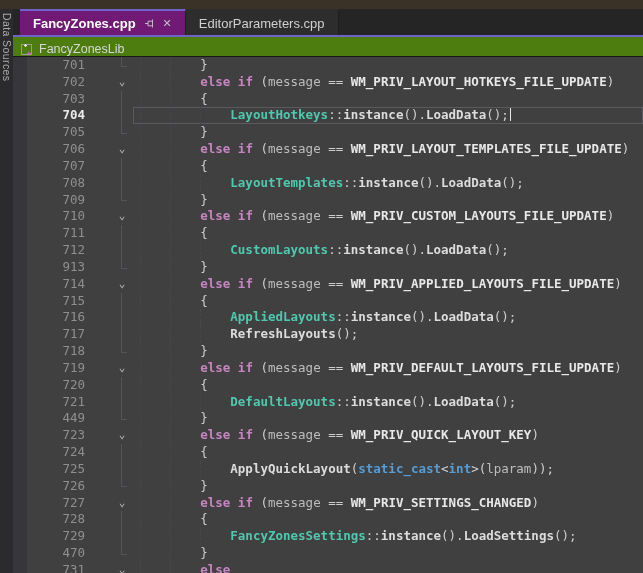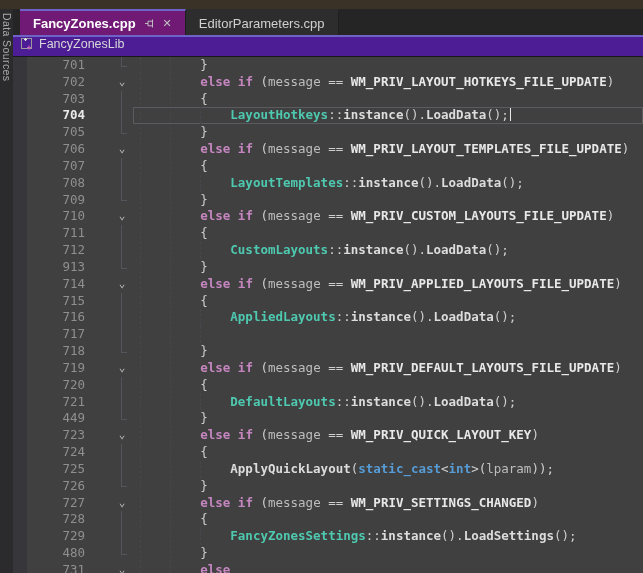--- a/index.html
+++ b/index.html
@@ -7,21 +7,21 @@
   .topbar{height:9px;background:#3a3227}
   .main{display:flex;height:564px}
   .strip{width:13px;background:#2b2b2e;flex:0 0 13px;overflow:hidden}
   .strip-label{writing-mode:vertical-rl;font:10.5px "Liberation Sans",sans-serif;color:#a9a9a9;padding-top:4px;margin-left:1px;letter-spacing:.4px;white-space:nowrap}
   .right{flex:1;display:flex;flex-direction:column;min-width:0}
   .tabstrip{height:28px;background:#252526;border-bottom:2px solid #6f63c8;display:flex;padding-left:7px;overflow:hidden}
   .tab{display:flex;align-items:center;padding:0 13px;background:#2d2d2d;color:#d0d0d0;font:13px "Liberation Sans",sans-serif;border-right:1px solid #1f1f1f;border-top:2px solid transparent;gap:8px;cursor:default;white-space:nowrap}
   .tab.active{background:#701a75;color:#ffffff;font-weight:bold;border-top-color:#6f63c8}
   .tabicon{display:inline-flex;align-items:center;color:#b5b5b5;font-weight:normal}
   .closex{font-size:11px;color:#c0c0c0;font-weight:normal}
-  .crumb{height:20px;background:#4c1d95;display:flex;align-items:flex-start;padding-left:7px;gap:6px;font:12.5px "Liberation Sans",sans-serif;color:#d8d8d8;border-bottom:1px solid #191919}
+  .crumb{height:20px;background:#4d7c0f;display:flex;align-items:flex-end;padding-left:7px;gap:6px;font:12.5px "Liberation Sans",sans-serif;color:#d8d8d8;border-bottom:1px solid #191919}
   .editor{position:relative;flex:1;overflow:hidden;font:12.5px/16.84px "DejaVu Sans Mono",monospace;background:#404040}
   .bpmargin{position:absolute;left:0;top:0;bottom:0;width:14px;background:#37373b}
   .vguide{position:absolute;top:0;bottom:0;border-left:1px dashed #46464c}
   .row{position:relative;height:16.84px;white-space:pre}
   .ln{position:absolute;left:14px;width:58px;text-align:right;color:#8f8f8f}
   .ln.cur{color:#eaeaea;font-weight:bold}
   .chev{position:absolute;left:100px;width:18px;text-align:center;color:#c2c2c2;font-size:11px;line-height:16.84px}
   .oline{position:absolute;left:108px;top:0;height:100%;border-left:1px solid #54545a}
   .oend{position:absolute;left:108px;top:0;height:58%;width:6px;border-left:1px solid #54545a;border-bottom:1px solid #54545a}
   .g8{position:absolute;left:187px;top:0;height:100%;border-left:1px dashed #46464c}
@@ -77,31 +77,31 @@
           <div class="row"><span class="ln">707</span><div class="oline"></div><span class="code"><span style="color: rgb(207, 207, 207);">        {</span></span></div>
           <div class="row"><span class="ln">708</span><div class="oline"></div><div class="g8"></div><span class="code"><span style="color: rgb(207, 207, 207);">            </span><span class="w6" style="color: rgb(78, 201, 176);">LayoutTemplates</span><span style="color: rgb(207, 207, 207);">::</span><span class="w6" style="color: rgb(220, 220, 220);">instance</span><span style="color: rgb(207, 207, 207);">().</span><span class="w6" style="color: rgb(220, 220, 220);">LoadData</span><span style="color: rgb(207, 207, 207);">();</span></span></div>
           <div class="row"><span class="ln">709</span><div class="oend"></div><span class="code"><span style="color: rgb(207, 207, 207);">        }</span></span></div>
           <div class="row"><span class="ln">710</span><span class="chev">⌄</span><span class="code"><span style="color: rgb(207, 207, 207);">        </span><span class="w6" style="color: rgb(197, 134, 192);">else</span><span style="color: rgb(207, 207, 207);"> </span><span class="w6" style="color: rgb(197, 134, 192);">if</span><span style="color: rgb(207, 207, 207);"> (</span><span style="color: rgb(189, 189, 189);">message</span><span style="color: rgb(207, 207, 207);"> == </span><span class="w6" style="color: rgb(232, 232, 232);">WM_PRIV_CUSTOM_LAYOUTS_FILE_UPDATE</span><span style="color: rgb(207, 207, 207);">)</span></span></div>
           <div class="row"><span class="ln">711</span><div class="oline"></div><span class="code"><span style="color: rgb(207, 207, 207);">        {</span></span></div>
           <div class="row"><span class="ln">712</span><div class="oline"></div><div class="g8"></div><span class="code"><span style="color: rgb(207, 207, 207);">            </span><span class="w6" style="color: rgb(78, 201, 176);">CustomLayouts</span><span style="color: rgb(207, 207, 207);">::</span><span class="w6" style="color: rgb(220, 220, 220);">instance</span><span style="color: rgb(207, 207, 207);">().</span><span class="w6" style="color: rgb(220, 220, 220);">LoadData</span><span style="color: rgb(207, 207, 207);">();</span></span></div>
           <div class="row"><span class="ln">913</span><div class="oend"></div><span class="code"><span style="color: rgb(207, 207, 207);">        }</span></span></div>
           <div class="row"><span class="ln">714</span><span class="chev">⌄</span><span class="code"><span style="color: rgb(207, 207, 207);">        </span><span class="w6" style="color: rgb(197, 134, 192);">else</span><span style="color: rgb(207, 207, 207);"> </span><span class="w6" style="color: rgb(197, 134, 192);">if</span><span style="color: rgb(207, 207, 207);"> (</span><span style="color: rgb(189, 189, 189);">message</span><span style="color: rgb(207, 207, 207);"> == </span><span class="w6" style="color: rgb(232, 232, 232);">WM_PRIV_APPLIED_LAYOUTS_FILE_UPDATE</span><span style="color: rgb(207, 207, 207);">)</span></span></div>
           <div class="row"><span class="ln">715</span><div class="oline"></div><span class="code"><span style="color: rgb(207, 207, 207);">        {</span></span></div>
           <div class="row"><span class="ln">716</span><div class="oline"></div><div class="g8"></div><span class="code"><span style="color: rgb(207, 207, 207);">            </span><span class="w6" style="color: rgb(78, 201, 176);">AppliedLayouts</span><span style="color: rgb(207, 207, 207);">::</span><span class="w6" style="color: rgb(220, 220, 220);">instance</span><span style="color: rgb(207, 207, 207);">().</span><span class="w6" style="color: rgb(220, 220, 220);">LoadData</span><span style="color: rgb(207, 207, 207);">();</span></span></div>
-          <div class="row"><span class="ln">717</span><div class="oline"></div><div class="g8"></div></div>
+          <div class="row"><span class="ln">717</span><div class="oline"></div><div class="g8"></div><span class="code"><span style="color: rgb(207, 207, 207);">            </span><span class="w6" style="color: rgb(220, 220, 220);">RefreshLayouts</span><span style="color: rgb(207, 207, 207);">();</span></span></div>
           <div class="row"><span class="ln">718</span><div class="oend"></div><span class="code"><span style="color: rgb(207, 207, 207);">        }</span></span></div>
           <div class="row"><span class="ln">719</span><span class="chev">⌄</span><span class="code"><span style="color: rgb(207, 207, 207);">        </span><span class="w6" style="color: rgb(197, 134, 192);">else</span><span style="color: rgb(207, 207, 207);"> </span><span class="w6" style="color: rgb(197, 134, 192);">if</span><span style="color: rgb(207, 207, 207);"> (</span><span style="color: rgb(189, 189, 189);">message</span><span style="color: rgb(207, 207, 207);"> == </span><span class="w6" style="color: rgb(232, 232, 232);">WM_PRIV_DEFAULT_LAYOUTS_FILE_UPDATE</span><span style="color: rgb(207, 207, 207);">)</span></span></div>
           <div class="row"><span class="ln">720</span><div class="oline"></div><span class="code"><span style="color: rgb(207, 207, 207);">        {</span></span></div>
           <div class="row"><span class="ln">721</span><div class="oline"></div><div class="g8"></div><span class="code"><span style="color: rgb(207, 207, 207);">            </span><span class="w6" style="color: rgb(78, 201, 176);">DefaultLayouts</span><span style="color: rgb(207, 207, 207);">::</span><span class="w6" style="color: rgb(220, 220, 220);">instance</span><span style="color: rgb(207, 207, 207);">().</span><span class="w6" style="color: rgb(220, 220, 220);">LoadData</span><span style="color: rgb(207, 207, 207);">();</span></span></div>
           <div class="row"><span class="ln">449</span><div class="oend"></div><span class="code"><span style="color: rgb(207, 207, 207);">        }</span></span></div>
           <div class="row"><span class="ln">723</span><span class="chev">⌄</span><span class="code"><span style="color: rgb(207, 207, 207);">        </span><span class="w6" style="color: rgb(197, 134, 192);">else</span><span style="color: rgb(207, 207, 207);"> </span><span class="w6" style="color: rgb(197, 134, 192);">if</span><span style="color: rgb(207, 207, 207);"> (</span><span style="color: rgb(189, 189, 189);">message</span><span style="color: rgb(207, 207, 207);"> == </span><span class="w6" style="color: rgb(232, 232, 232);">WM_PRIV_QUICK_LAYOUT_KEY</span><span style="color: rgb(207, 207, 207);">)</span></span></div>
           <div class="row"><span class="ln">724</span><div class="oline"></div><span class="code"><span style="color: rgb(207, 207, 207);">        {</span></span></div>
           <div class="row"><span class="ln">725</span><div class="oline"></div><div class="g8"></div><span class="code"><span style="color: rgb(207, 207, 207);">            </span><span class="w6" style="color: rgb(220, 220, 220);">ApplyQuickLayout</span><span style="color: rgb(207, 207, 207);">(</span><span class="w6" style="color: rgb(86, 156, 214);">static_cast</span><span style="color: rgb(207, 207, 207);">&lt;</span><span class="w6" style="color: rgb(86, 156, 214);">int</span><span style="color: rgb(207, 207, 207);">&gt;(</span><span style="color: rgb(189, 189, 189);">lparam</span><span style="color: rgb(207, 207, 207);">));</span></span></div>
           <div class="row"><span class="ln">726</span><div class="oend"></div><span class="code"><span style="color: rgb(207, 207, 207);">        }</span></span></div>
           <div class="row"><span class="ln">727</span><span class="chev">⌄</span><span class="code"><span style="color: rgb(207, 207, 207);">        </span><span class="w6" style="color: rgb(197, 134, 192);">else</span><span style="color: rgb(207, 207, 207);"> </span><span class="w6" style="color: rgb(197, 134, 192);">if</span><span style="color: rgb(207, 207, 207);"> (</span><span style="color: rgb(189, 189, 189);">message</span><span style="color: rgb(207, 207, 207);"> == </span><span class="w6" style="color: rgb(232, 232, 232);">WM_PRIV_SETTINGS_CHANGED</span><span style="color: rgb(207, 207, 207);">)</span></span></div>
           <div class="row"><span class="ln">728</span><div class="oline"></div><span class="code"><span style="color: rgb(207, 207, 207);">        {</span></span></div>
           <div class="row"><span class="ln">729</span><div class="oline"></div><div class="g8"></div><span class="code"><span style="color: rgb(207, 207, 207);">            </span><span class="w6" style="color: rgb(78, 201, 176);">FancyZonesSettings</span><span style="color: rgb(207, 207, 207);">::</span><span class="w6" style="color: rgb(220, 220, 220);">instance</span><span style="color: rgb(207, 207, 207);">().</span><span class="w6" style="color: rgb(220, 220, 220);">LoadSettings</span><span style="color: rgb(207, 207, 207);">();</span></span></div>
-          <div class="row"><span class="ln">480</span><div class="oend"></div><span class="code"><span style="color: rgb(207, 207, 207);">        }</span></span></div>
+          <div class="row"><span class="ln">470</span><div class="oend"></div><span class="code"><span style="color: rgb(207, 207, 207);">        }</span></span></div>
           <div class="row"><span class="ln">731</span><span class="chev">⌄</span><span class="code"><span style="color: rgb(207, 207, 207);">        </span><span class="w6" style="color: rgb(197, 134, 192);">else</span></span></div>
         </div>
     </div>
   </div>
 </div>
 
 </body></html>

